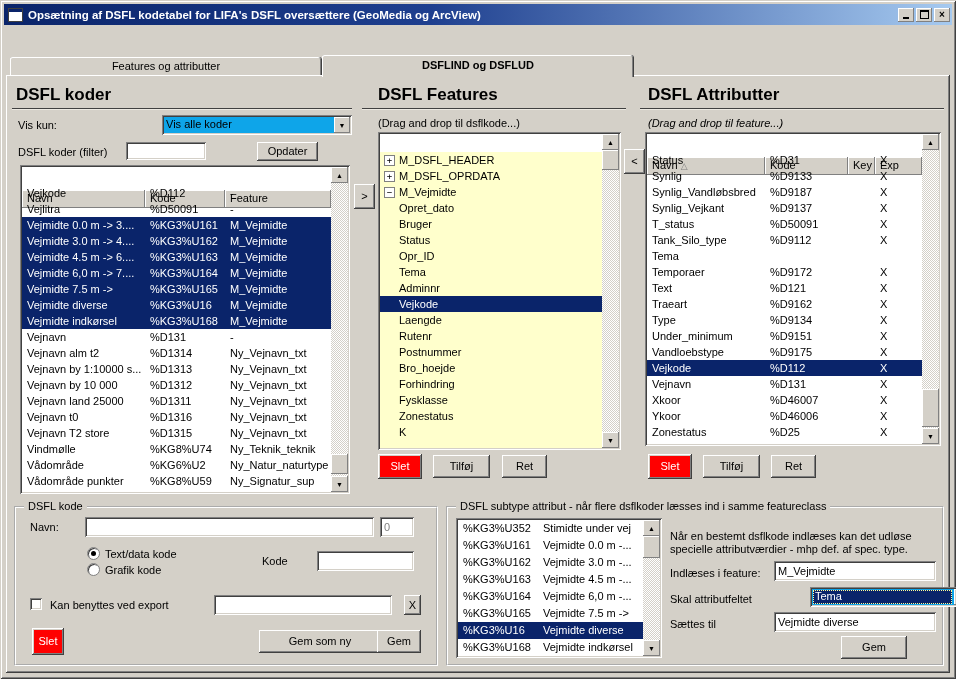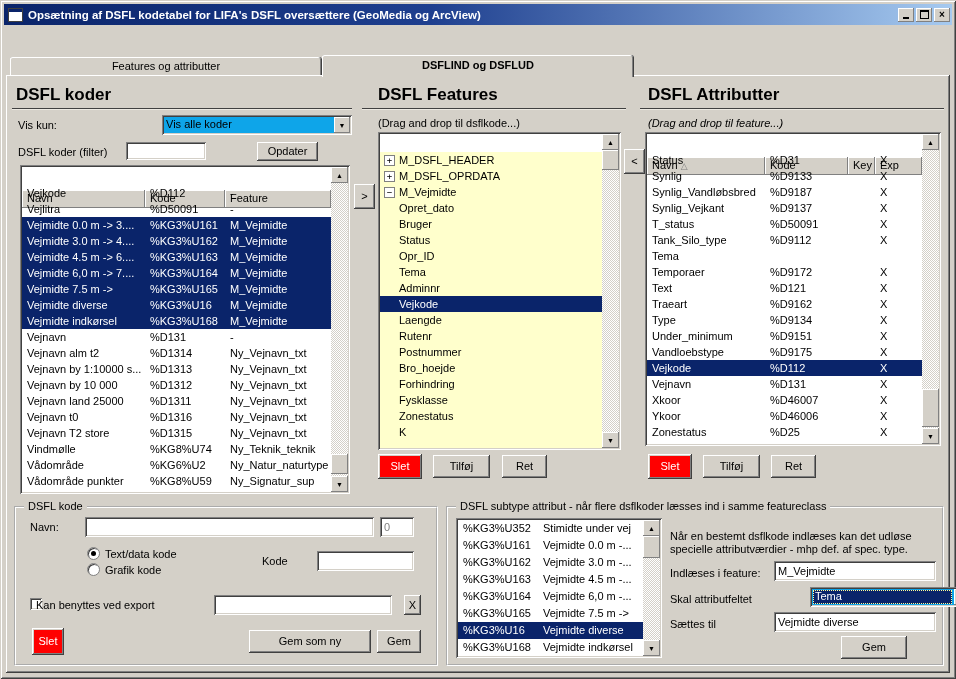--- a/index.html
+++ b/index.html
@@ -487,25 +487,25 @@
       <input class="tinput gray" style="left: 364px; top: 9px; width: 34px; height: 20px;" readonly="" value="0">
       <div class="radio" style="left:71px;top:39px;">
           <span class="dot"></span>
         </div>
       <div class="lbl" style="left:89px;top:40px;">Text/data kode</div>
       <div class="radio" style="left:71px;top:55px;"></div>
       <div class="lbl" style="left:89px;top:56px;">Grafik kode</div>
       <div class="lbl" style="left:246px;top:47px;">Kode</div>
       <input class="tinput" style="left: 301px; top: 43px; width: 97px; height: 20px;" value="">
       <div class="chk" style="left:14px;top:90px;"></div>
-      <div class="lbl" style="left:20px;top:91px;">Kan benyttes ved export</div>
+      <div class="lbl" style="left:34px;top:91px;">Kan benyttes ved export</div>
       <input class="tinput" style="left: 198px; top: 87px; width: 178px; height: 20px;" value="">
       <div class="btn" style="left:388px;top:87px;width:17px;height:20px;line-height:20px;">X</div>
       <div class="btn red" style="left:16px;top:120px;width:32px;height:27px;line-height:27px;">Slet</div>
-      <div class="btn" style="left:233px;top:122px;width:122px;height:23px;line-height:23px;">Gem som ny</div>
+      <div class="btn" style="left:243px;top:122px;width:122px;height:23px;line-height:23px;">Gem som ny</div>
       <div class="btn" style="left:361px;top:122px;width:44px;height:23px;line-height:23px;">Gem</div>
     </div>
 
     <div class="grp" style="left:440px;top:431px;width:494px;height:156px;">
       <span class="grp-legend">DSFL subtype attribut - når flere dsflkoder læsses ind i samme featureclass</span>
       <div class="lb" style="left:8px;top:10px;width:206px;height:140px;">
         <div class="lv-body nohead" id="sub-body">
             <div class="row grid-sub subrow">
               <span class="c">%KG3%U352</span>
               <span class="c">Stimidte under vej</span>

